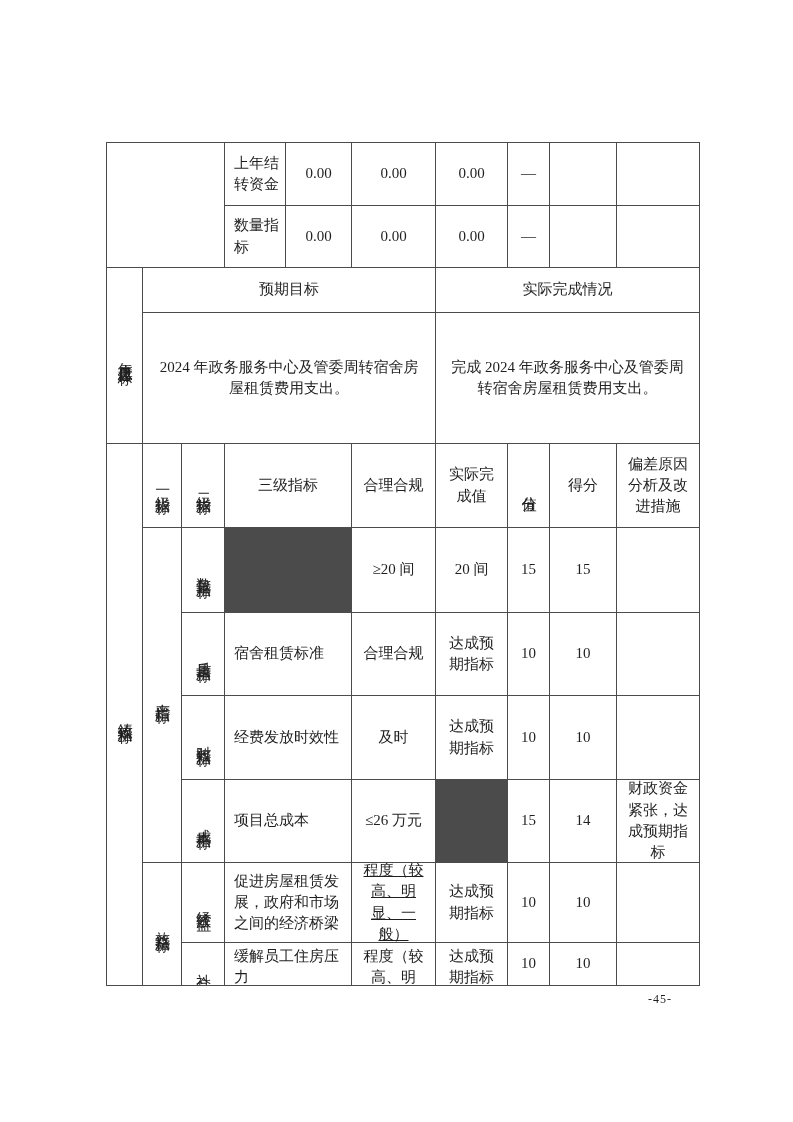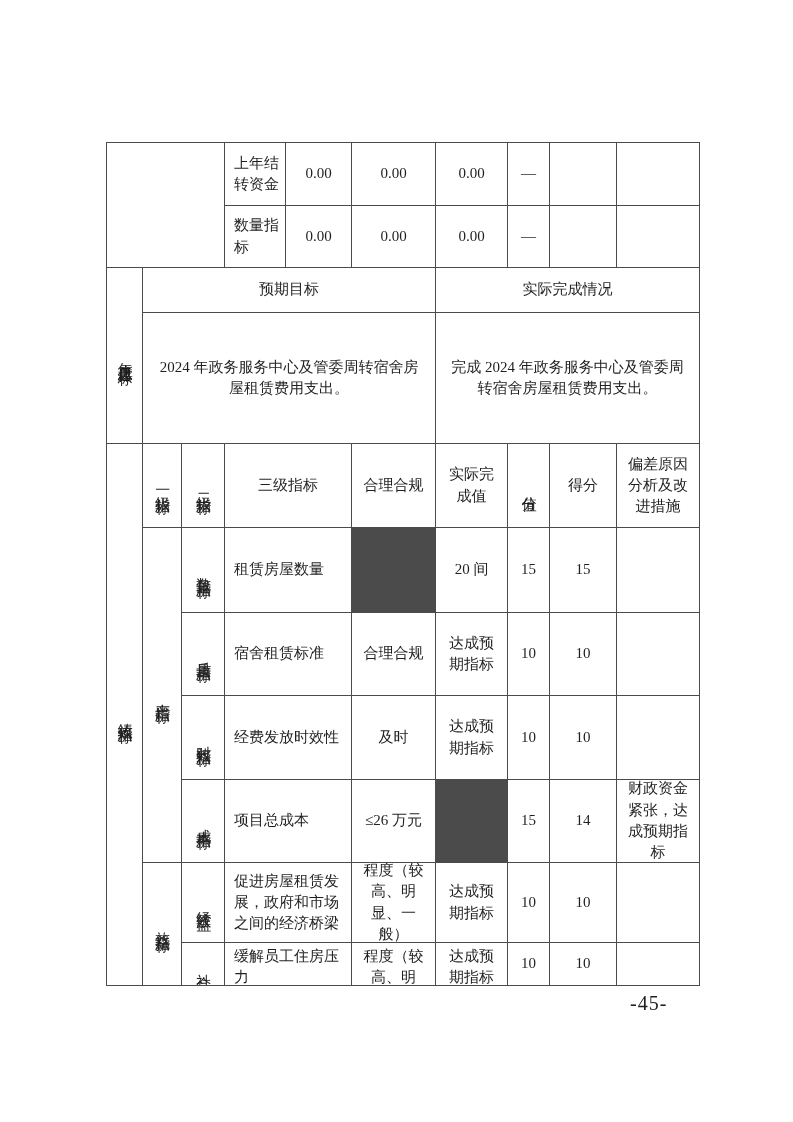--- a/index.html
+++ b/index.html
@@ -54,21 +54,22 @@
   }
   .topAlign {
     align-items: flex-start;
     padding-top: 3px;
   }
   .pagenum {
     position: absolute;
     left: 630px;
     top: 992px;
     width: 60px;
-    font-size: 20px;
+    text-align: center;
+    font-size: 12px;
     letter-spacing: 1px;
   }
 </style>
 </head>
 <body>
 
 <div class="sheet">
   <div class="grid">
 
     <div class="cell" style="grid-area:1/1/3/4"></div>
@@ -103,21 +104,21 @@
     <div class="cell" style="grid-area:5/6/6/7">合理合规</div>
     <div class="cell" style="grid-area:5/7/6/8; padding:2px 10px;font-family:Liberation Serif, serif;">实际完成值</div>
     <div class="cell v" style="grid-area:5/8/6/9">分值</div>
     <div class="cell" style="grid-area:5/9/6/10">得分</div>
     <div class="cell" style="grid-area:5/10/6/11; padding:2px 8px;">偏差原因分析及改进措施</div>
 
     <div class="cell v" style="grid-area:6/2/10/3">产出指标</div>
     <div class="cell v" style="grid-area:10/2/12/3">效益指标</div>
 
     <div class="cell v" style="grid-area:6/3/7/4">数量指标</div>
-    <div class="cell left" style="grid-area:6/4/7/6">租赁房屋数量</div>
+    <div class="cell" style="grid-area:6/6/7/7">≥20 间</div>
     <div class="cell" style="grid-area:6/7/7/8">20 间</div>
     <div class="cell" style="grid-area:6/8/7/9">15</div>
     <div class="cell" style="grid-area:6/9/7/10">15</div>
     <div class="cell" style="grid-area:6/10/7/11"></div>
 
     <div class="cell v" style="grid-area:7/3/8/4">质量指标</div>
     <div class="cell" style="grid-area:7/6/8/7">合理合规</div>
     <div class="cell left" style="grid-area:7/4/8/6">宿舍租赁标准</div>
     <div class="cell" style="grid-area:7/7/8/8; padding:2px 11px;">达成预期指标</div>
     <div class="cell" style="grid-area:7/8/8/9">10</div>
@@ -134,21 +135,21 @@
 
     <div class="cell v" style="grid-area:9/3/10/4">成本指标</div>
     <div class="cell left" style="grid-area:9/4/10/6">项目总成本</div>
     <div class="cell" style="grid-area:9/6/10/7">≤26 万元</div>
     <div class="cell" style="grid-area:9/8/10/9">15</div>
     <div class="cell" style="grid-area:9/9/10/10">14</div>
     <div class="cell" style="grid-area:9/10/10/11; padding:2px 9px;">财政资金紧张，达成预期指标</div>
 
     <div class="cell v" style="grid-area:10/3/11/4">经济效益</div>
     <div class="cell left" style="grid-area:10/4/11/6">促进房屋租赁发展，政府和市场之间的经济桥梁</div>
-    <div class="cell" style="grid-area:10/6/11/7; padding:2px 10px;">程度（较高、明显、一般）</div>
+    <div class="cell" style="grid-area:10/6/11/7; padding:2px 10px;text-decoration:underline;">程度（较高、明显、一般）</div>
     <div class="cell" style="grid-area:10/7/11/8; padding:2px 11px;">达成预期指标</div>
     <div class="cell" style="grid-area:10/8/11/9">10</div>
     <div class="cell" style="grid-area:10/9/11/10">10</div>
     <div class="cell" style="grid-area:10/10/11/11"></div>
 
     <div class="cell v" style="grid-area:11/3/12/4">社会</div>
     <div class="cell left topAlign" style="grid-area:11/4/12/6">缓解员工住房压力</div>
     <div class="cell topAlign" style="grid-area:11/6/12/7; padding:3px 10px 2px;">程度（较高、明显、</div>
     <div class="cell topAlign" style="grid-area:11/7/12/8; padding:3px 11px 2px;">达成预期指标</div>
     <div class="cell" style="grid-area:11/8/12/9">10</div>

